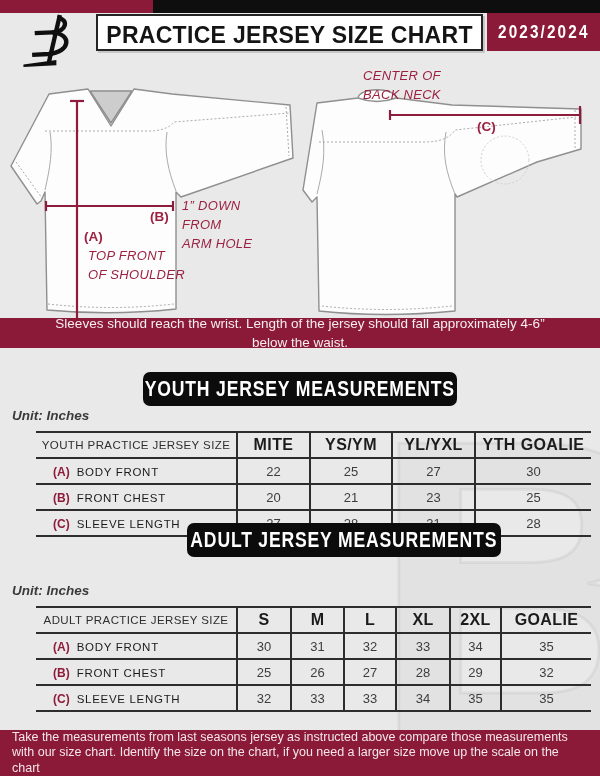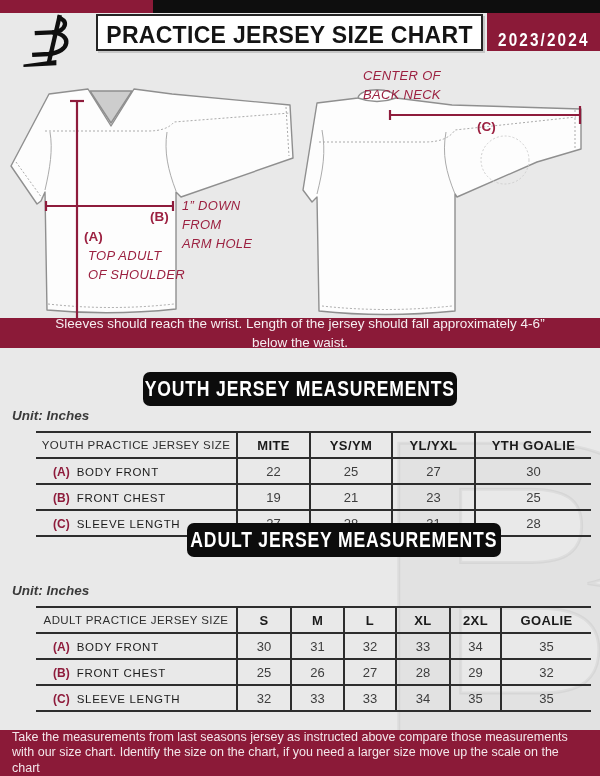--- a/index.html
+++ b/index.html
@@ -7,21 +7,21 @@
         font-family:"Liberation Sans",sans-serif;}
   
   .top-strip{position:absolute;top:0;left:0;width:600px;height:13px;background:#0e0e0e;}
   .top-strip .maroon-seg{position:absolute;top:0;left:0;width:153px;height:13px;background:#8b1a38;}
   .logo-wrap{position:absolute;top:9px;left:20px;width:52px;height:64px;}
   .title-box{position:absolute;left:96px;top:14px;width:387px;height:37px;background:#ffffff;
              border:2px solid #242424;box-sizing:border-box;display:flex;align-items:flex-end;justify-content:center;
              box-shadow:2px 2px 0 rgba(0,0,0,.15);}
   .title-box span{font-size:23px;font-weight:bold;letter-spacing:.3px;color:#141414;white-space:nowrap;}
   .year-box{position:absolute;left:487px;top:13px;width:113px;height:38px;background:#8b1a38;
-            display:flex;align-items:flex-end;justify-content:center;}
+            display:flex;align-items:center;justify-content:center;}
   .year-box span{font-size:18px;font-weight:bold;color:#fff;letter-spacing:2.5px;transform:scaleX(.85);white-space:nowrap;}
   
   .diagram{position:absolute;top:70px;left:0;width:600px;height:250px;}
   .diagram svg{position:absolute;top:0;left:0;}
   .diag-label{position:absolute;color:#9c2141;font-size:13px;line-height:19px;white-space:pre-line;}
   .diag-letter{font-weight:bold;font-style:normal;font-size:13.5px;}
   .diag-caption{font-style:italic;letter-spacing:.3px;}
   
   .notice{position:absolute;top:318px;left:0;width:600px;height:30px;background:#8b1a38;
           display:flex;align-items:center;justify-content:center;}
@@ -33,21 +33,21 @@
   .unit{position:absolute;left:0;width:600px;text-align:left;font-style:italic;font-weight:bold;
         font-size:13.5px;color:#3b3b3b;padding-left:12px;}
   
   table.size-table{position:absolute;left:36px;width:555px;border-collapse:collapse;table-layout:fixed;}
   table.size-table tr{height:26px;}
   table.size-table tr{border-top:2px solid #2d2d2d;}
   table.size-table tr:last-child{border-bottom:2px solid #2d2d2d;}
   td.vline{border-left:2px solid #2d2d2d;}
   td{padding:0;}
   .label-col-header{font-size:11.5px;letter-spacing:.4px;color:#2e2e2e;text-align:center;}
-  .size-col-header{font-size:13px;font-weight:bold;letter-spacing:.4px;color:#1b1b1b;text-align:center;}
+  .size-col-header{font-size:16px;font-weight:bold;letter-spacing:.4px;color:#1b1b1b;text-align:center;}
   td.rowlabel{padding-left:17px;}
   .row-letter{color:#8e1b3b;font-weight:bold;font-size:12px;margin-right:7px;}
   .row-label{font-size:11.5px;letter-spacing:.7px;color:#1b1b1b;}
   td.value{font-size:13px;color:#3d3d3d;text-align:center;}
   
   .footer{position:absolute;top:730px;left:0;width:600px;height:46px;display:flex;}
   .footer-brandbox{width:165px;height:46px;background:#080808;display:flex;align-items:center;justify-content:center;gap:8px;}
   .footer-brand{color:#f2f2f2;font-size:12.5px;font-weight:bold;letter-spacing:5px;}
   .footer-notebox{flex:1;background:#8b1a38;display:flex;align-items:center;}
   .footer-notebox span{display:block;padding:0 12px;color:#f3e6ea;font-size:12.5px;line-height:15.5px;}
@@ -119,21 +119,21 @@
           <path d="M70 251 L84 251"></path>
         <path d="M46 136 L173 136"></path>
           <path d="M46 131 L46 141"></path>
           <path d="M173 131 L173 141"></path>
         <path d="M390 45 L580 45"></path>
           <path d="M390 40 L390 50"></path>
           <path d="M580 36 L580 54"></path>
       </g>
     </svg>
     <div class="diag-label diag-letter" style="left:84px;top:157px;">(A)</div>
-    <div class="diag-label diag-caption" style="left:88px;top:176px;">TOP ADULT
+    <div class="diag-label diag-caption" style="left:88px;top:176px;">TOP FRONT
 OF SHOULDER</div>
     <div class="diag-label diag-letter" style="left:150px;top:137px;">(B)</div>
     <div class="diag-label diag-caption" style="left:182px;top:126px;">1” DOWN
 FROM
 ARM HOLE</div>
     <div class="diag-label diag-caption" style="left:363px;top:-4px;">CENTER OF
 BACK NECK</div>
     <div class="diag-label diag-letter" style="left:477px;top:47px;">(C)</div>
   </div>
 
@@ -170,21 +170,21 @@
       </td>
       <td class="value vline">22</td>
       <td class="value vline">25</td>
       <td class="value vline">27</td>
       <td class="value vline">30</td>
     </tr>
     <tr>
       <td class="rowlabel">
         <span class="row-letter">(B)</span><span class="row-label">FRONT CHEST</span>
       </td>
-      <td class="value vline">19</td>
+      <td class="value vline">20</td>
       <td class="value vline">21</td>
       <td class="value vline">23</td>
       <td class="value vline">25</td>
     </tr>
     <tr>
       <td class="rowlabel">
         <span class="row-letter">(C)</span><span class="row-label">SLEEVE LENGTH</span>
       </td>
       <td class="value vline">27</td>
       <td class="value vline">28</td>

